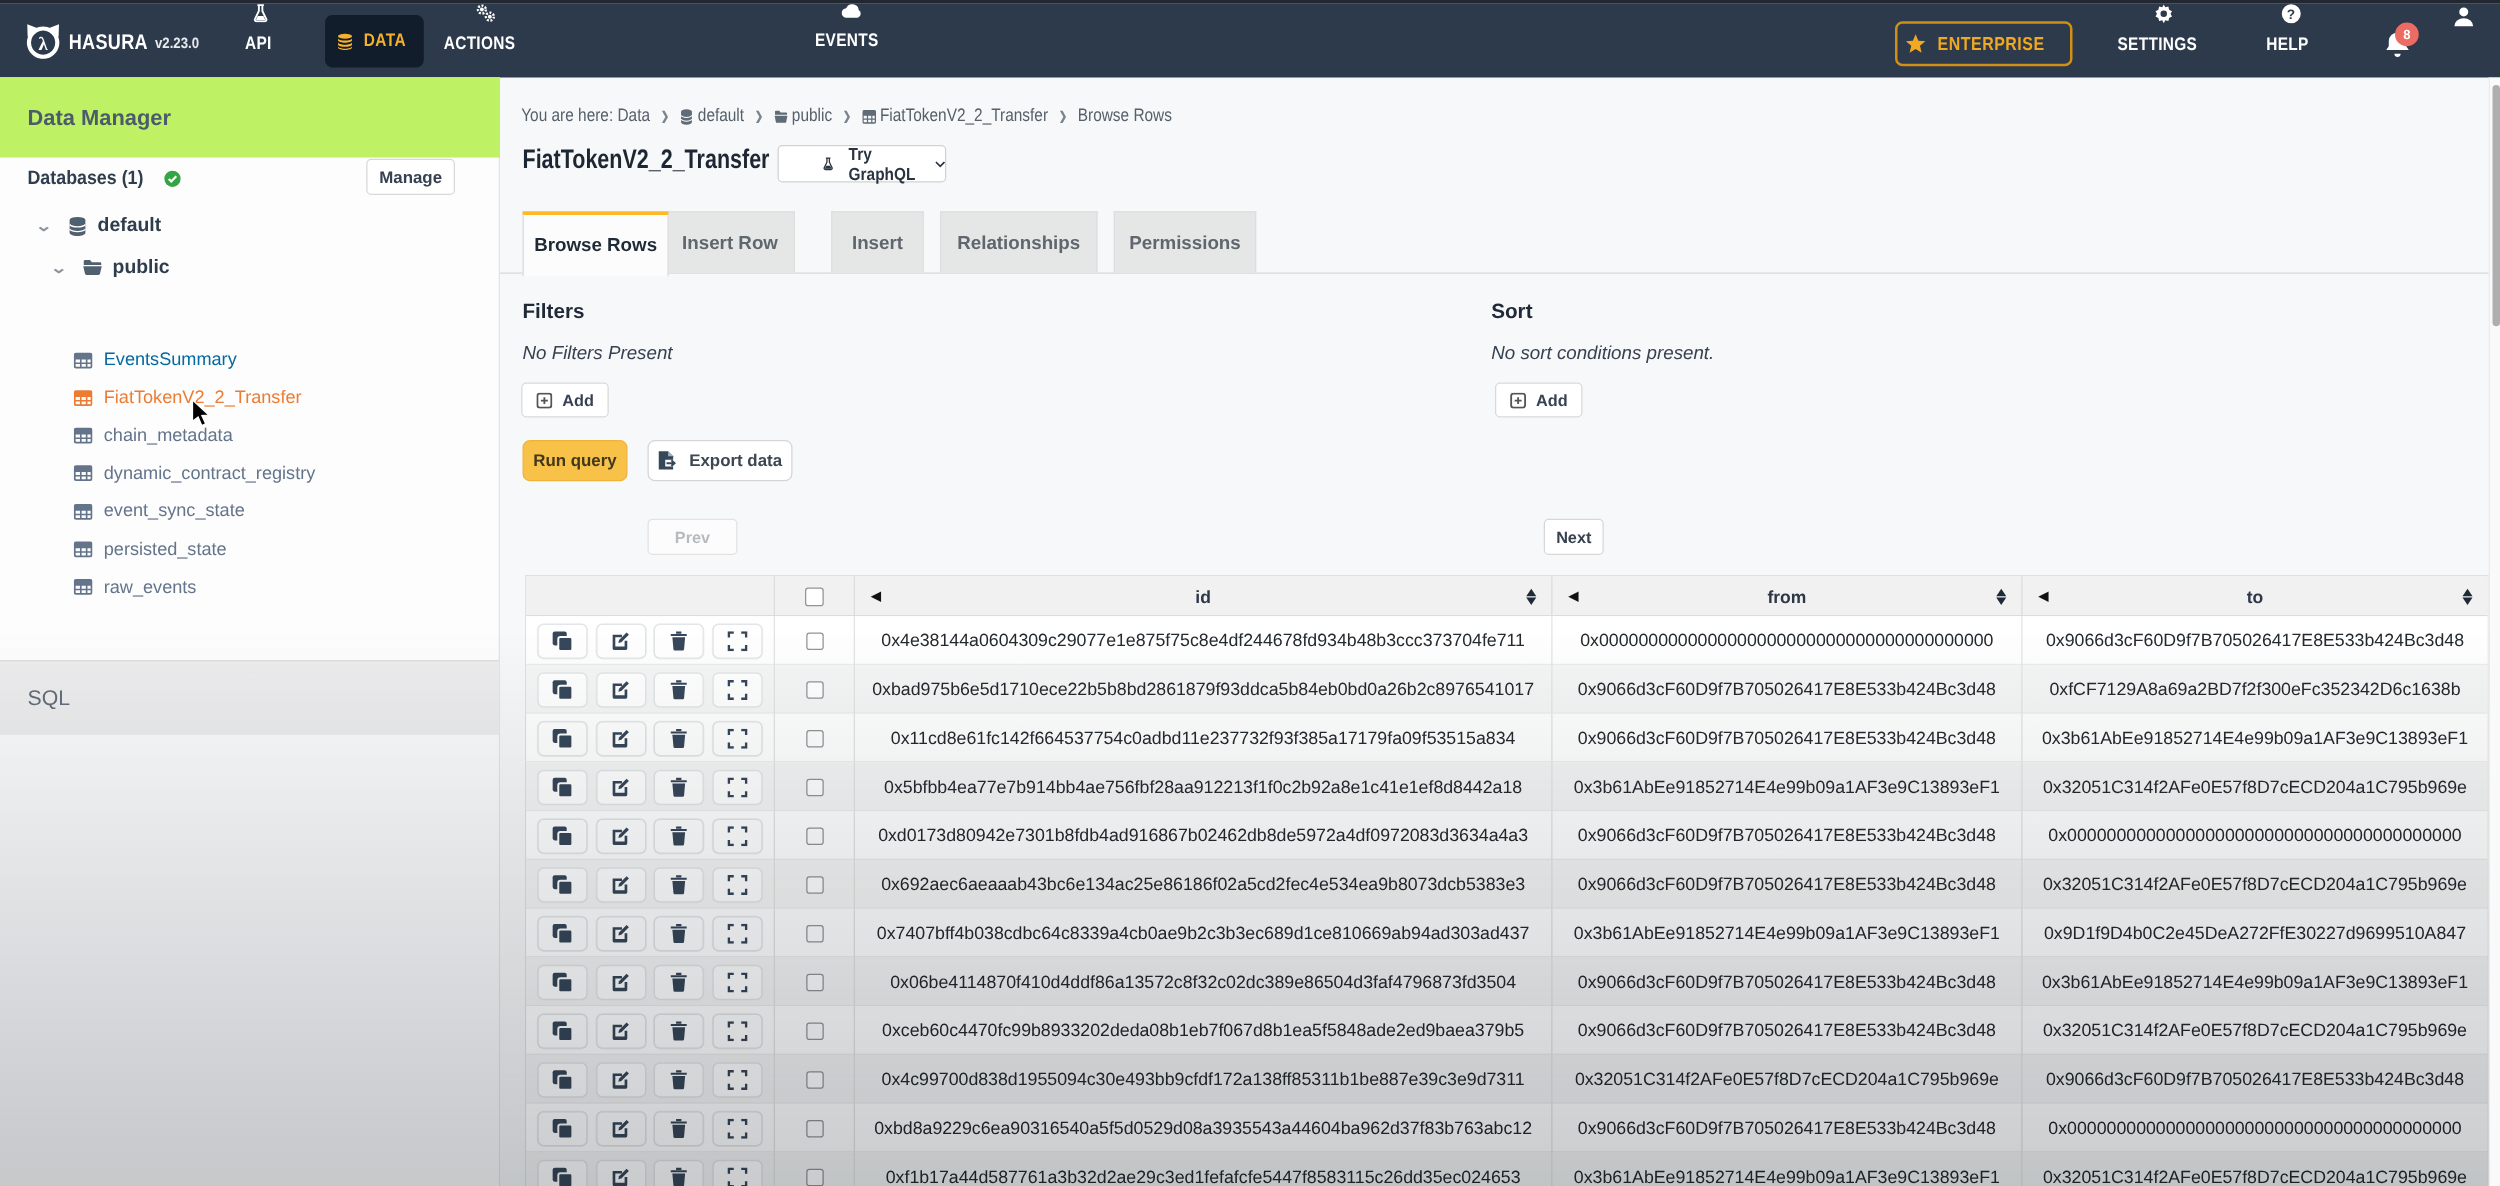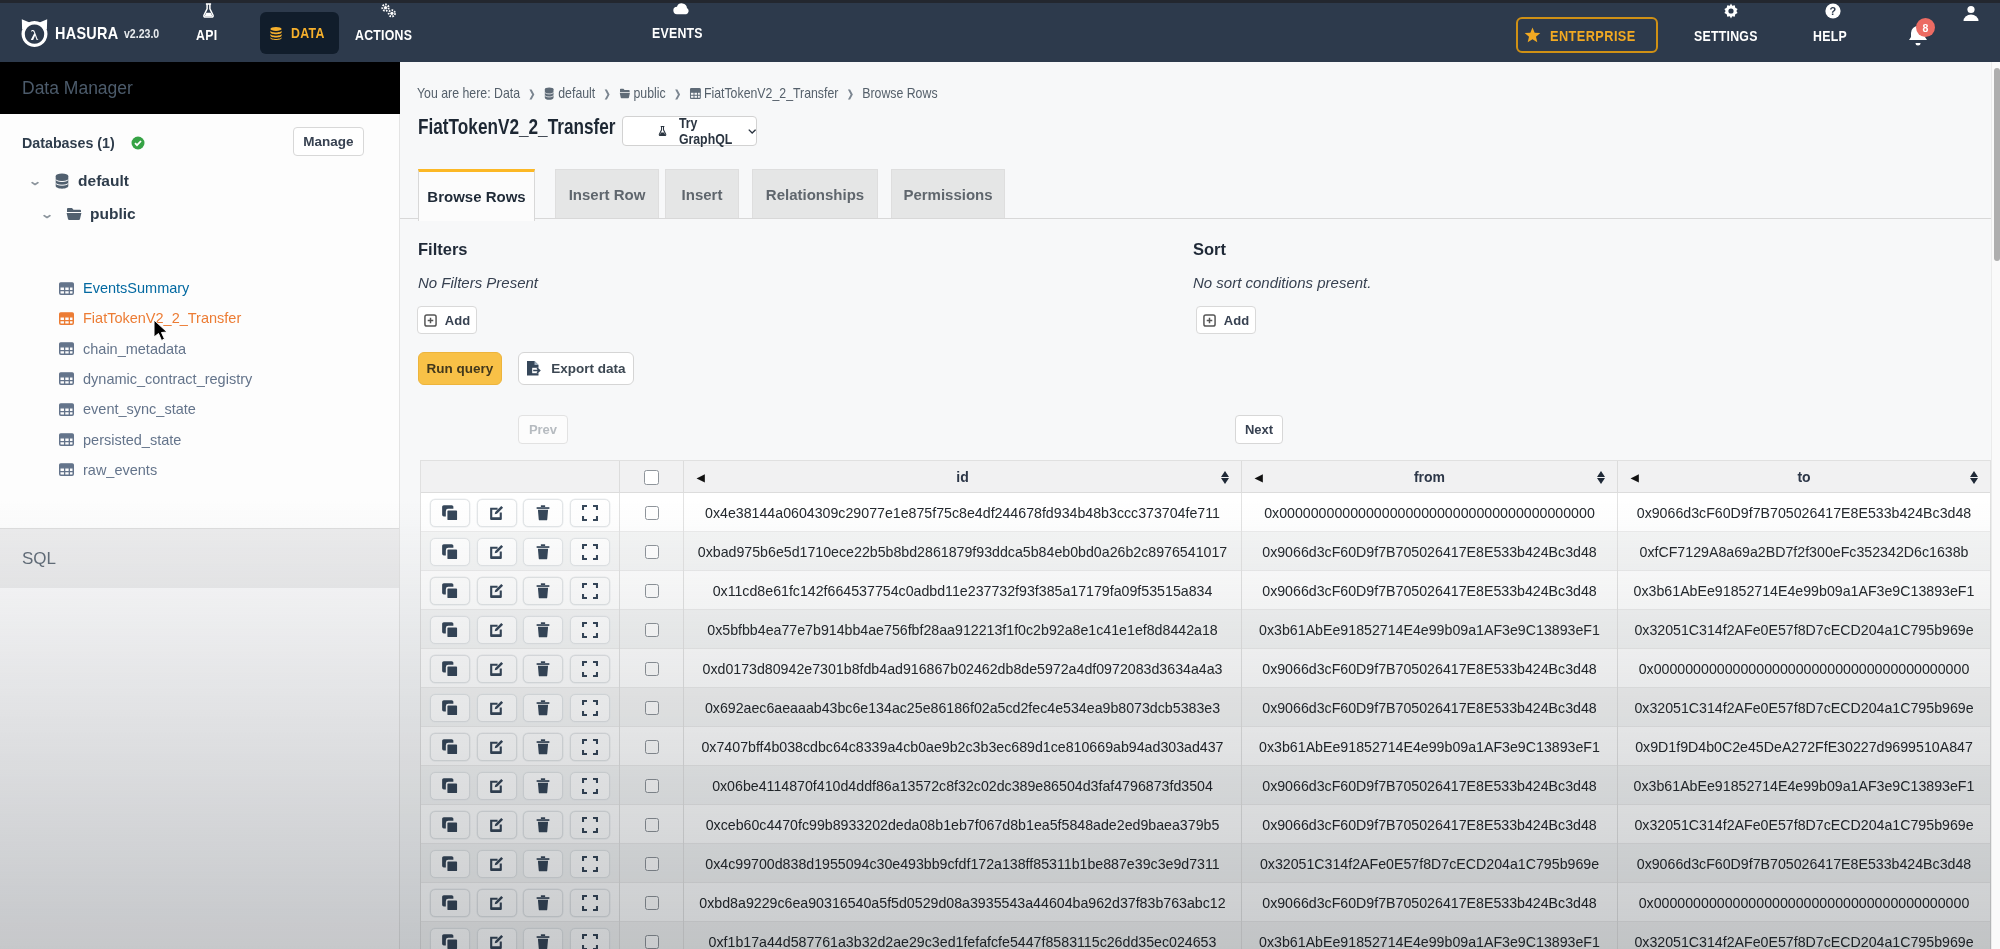--- a/index.html
+++ b/index.html
@@ -17,22 +17,22 @@
 .datapill { position:absolute; left:260px; top:9px; width:79px; height:42px; background:#111d2b; border-radius:6px;
   display:flex; align-items:center; justify-content:center; gap:8px; color:#f6b02c; font-weight:bold; font-size:14.5px; letter-spacing:.4px; }
 .ent { position:absolute; left:1516px; top:14px; width:142px; height:36px; border:2px solid #cf9015; border-radius:6px;
   display:flex; align-items:center; justify-content:center; gap:9px; color:#f2a922; font-weight:bold; font-size:15px; letter-spacing:.5px; }
 .bellwrap { position:absolute; left:1906px; top:20px; }
 .badge { position:absolute; left:10px; top:-5px; width:19px; height:19px; background:#ec6b63; border-radius:50%;
   color:#fff; font-size:10.5px; font-weight:bold; display:flex; align-items:center; justify-content:center; }
 
 
 .side { position:absolute; left:0; top:62px; width:400px; height:887px; background:#fdfdfd; border-right:1px solid #e4e4e4; }
-.dmhead { position:absolute; left:0; top:0; width:400px; height:52px; background:#000000;
-  display:flex; align-items:center; padding-left:22px; font-size:17.5px; font-weight:normal; color:#4c5b6b; }
+.dmhead { position:absolute; left:0; top:0; width:400px; height:64px; background:#bef264;
+  display:flex; align-items:center; padding-left:22px; font-size:17.5px; font-weight:bold; color:#4c5b6b; }
 .dbrow { position:absolute; left:22px; top:72px; font-size:15.5px; font-weight:bold; color:#2f3d4c; display:flex; align-items:center; gap:8px; }
 .manage { position:absolute; left:293px; top:65px; width:71px; height:29px; background:#fff; border:1px solid #d8d8d8; border-radius:4px;
   display:flex; align-items:center; justify-content:center; font-size:13.5px; font-weight:bold; color:#374151; }
 .chev { color:#8b949c; font-size:12px; transform:scaleX(1.4); display:inline-block; }
 .trow { position:absolute; display:flex; align-items:center; gap:8px; font-size:15.5px; font-weight:bold; color:#2e3c4b; }
 .search { position:absolute; left:45px; top:171px; width:342px; height:33px; border:1px solid #cfd4d9; border-radius:6px; background:#fff;
   display:flex; align-items:center; padding-left:14px; font-size:15px; color:#848b94; font-weight:bold; }
 .titem { position:absolute; left:59px; height:30px; display:flex; align-items:center; gap:9px; font-size:14.5px; }
 .sqlband { position:absolute; left:0; top:466px; width:399px; height:60px; background:#ededee; border-top:1px solid #dedede;
   display:flex; align-items:center; padding-left:22px; font-size:17px; color:#636e7a; }
@@ -45,27 +45,27 @@
 .crumb .ic { margin-right:4px; display:flex; }
 .title { position:absolute; left:18px; top:53px; font-size:21.5px; font-weight:bold; color:#1d2733; transform:scaleX(0.8); transform-origin:left; }
 .trygql { position:absolute; left:222px; top:54px; width:135px; height:30px; background:#fff; border:1px solid #d2d2d2; border-radius:4px;
   display:flex; align-items:center; justify-content:center; gap:8px; font-size:14px; font-weight:bold; color:#2a3440;padding-left:35px; }
 .tabline { position:absolute; left:0px; top:156px; width:1591px; height:1px; background:#d8d8d8; }
 .tab { position:absolute; top:107px; height:49px; background:#e5e6e6; display:flex; align-items:center; justify-content:center;
   font-size:15px; font-weight:bold; color:#5f666d; border:1px solid #dedede; border-bottom:none; }
 .tab.active { background:#fcfcfc; border-color:#d8d8d8; border-top:3px solid #fcb825; color:#1f2a37; height:52px; z-index:3; }
 .h2 { position:absolute; font-size:16.5px; font-weight:bold; color:#1f2937; }
 .noital { position:absolute; font-size:15px; font-style:italic; color:#374151; }
-.addbtn { position:absolute; width:60px; height:28px; background:#fff; border:1px solid #d9d9d9; border-radius:4px;
+.addbtn { position:absolute; width:70px; height:28px; background:#fff; border:1px solid #d9d9d9; border-radius:4px;
   display:flex; align-items:center; justify-content:center; gap:8px; font-size:13px; font-weight:bold; color:#374151; }
 .runq { position:absolute; left:18px; top:290px; width:84px; height:33px; background:#f8c147; border:1px solid #edb43c; border-radius:6px;
   display:flex; align-items:center; justify-content:center; font-size:13.5px; font-weight:bold; color:#42381c; }
 .expq { position:absolute; left:118px; top:290px; width:116px; height:33px; background:#fff; border:1px solid #d5d5d5; border-radius:6px;
   display:flex; align-items:center; justify-content:center; gap:9px; font-size:13.5px; font-weight:bold; color:#3c4752; }
-.prev { position:absolute; left:118px; top:353px; width:50px; height:29px; background:#fcfcfc; border:1px solid #e2e2e2; border-radius:4px;
+.prev { position:absolute; left:118px; top:353px; width:72px; height:29px; background:#fcfcfc; border:1px solid #e2e2e2; border-radius:4px;
   display:flex; align-items:center; justify-content:center; font-size:13px; font-weight:bold; color:#b6bbc0; }
 .rowsel { position:absolute; left:344px; top:351px; width:312px; height:33px; background:#fff; border:1px solid #c8cdd2; border-radius:4px;
   display:flex; align-items:center; padding-left:12px; font-size:14px; color:#111827; }
 .rowsel .dn { position:absolute; right:16px; top:12px; }
 .next { position:absolute; left:835px; top:353px; width:48px; height:29px; background:#fff; border:1px solid #d7d7d7; border-radius:4px;
   display:flex; align-items:center; justify-content:center; font-size:13px; font-weight:bold; color:#374151; }
 
 
 .tbl { position:absolute; left:420px; top:460px; width:1571px; height:489px; border:1px solid #e0e0e0; border-bottom:none; background:#fff; }
 .th { position:absolute; left:0; top:0; width:1569px; height:32px; background:#f1f1f2; border-bottom:1px solid #dcdcdc; }
@@ -300,21 +300,21 @@
         <path d="M4.2 1.1 h5.6 M5.5 1.1 v5 l-3.4 7 a1.4 1.4 0 0 0 1.25 2 h7.3 a1.4 1.4 0 0 0 1.25 -2 l-3.4 -7 v-5" fill="none" stroke="#2a3440" stroke-width="1.6"></path>
         <path d="M4.6 10.5 h4.8 l1.8 3.6 h-8.4 z" fill="#2a3440"></path>
       </svg>
     <span style="display:inline-block; transform:scaleX(0.88); transform-origin:center;">Try GraphQL</span>
     <svg width="11" height="7" viewBox="0 0 11 7">
         <path d="M1 1 L5.5 5.5 L10 1" fill="none" stroke="#2a3440" stroke-width="1.8"></path>
       </svg>
   </div>
   <div class="tabline"></div>
   <div class="tab active" style="left:18px; width:117px">Browse Rows</div>
-  <div class="tab" style="left:155px; width:104px">Insert Row</div>
+  <div class="tab" style="left:132px; width:104px">Insert Row</div>
   <div class="tab" style="left:265px; width:74px">Insert</div>
   <div class="tab" style="left:352px; width:126px">Relationships</div>
   <div class="tab" style="left:491px; width:114px">Permissions</div>
 
   <div class="h2" style="left:18px; top:178px">Filters</div>
   <div class="noital" style="left:18px; top:212px">No Filters Present</div>
   <div class="addbtn" style="left:17px; top:244px">
     <svg width="13" height="13" viewBox="0 0 14 14">
         <rect x="1" y="1" width="12" height="12" rx="2" fill="none" stroke="#555" stroke-width="1.6"></rect>
         <path d="M7 4 v6 M4 7 h6" stroke="#555" stroke-width="1.6"></path>

